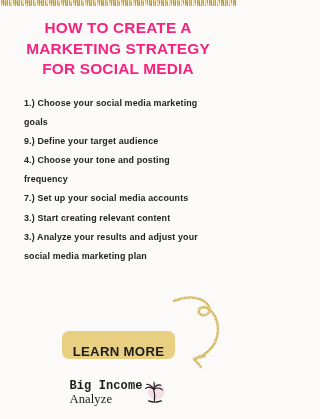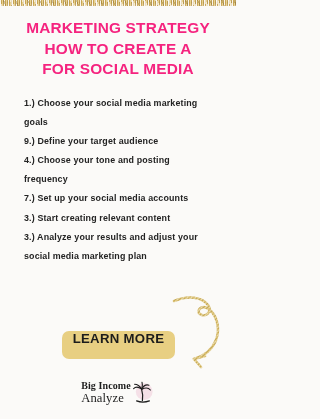--- a/index.html
+++ b/index.html
@@ -64,61 +64,61 @@
   .arrow{
     position:absolute;left:172px;top:292px;width:64px;height:78px;
     pointer-events:none;
   }
 
   
   .cta{
     position:absolute;left:62px;top:331px;width:113px;height:28px;
     background:#e8cf82;
     border-radius:7px;
-    display:flex;align-items:flex-start;justify-content:center;
+    display:flex;align-items:flex-end;justify-content:center;
     color:#1c1c1c;
     font-weight:bold;
     font-size:13.2px;
     letter-spacing:.3px;
     box-sizing:border-box;
   }
 
   
   .logo{
     position:absolute;left:0;top:378px;width:236px;height:30px;
     display:flex;align-items:center;justify-content:center;
   }
   .logo-inner{display:flex;align-items:center;gap:1px;}
   .logo-words{
     display:flex;flex-direction:column;align-items:flex-start;
     line-height:1;color:#1d1d1d;
   }
   .logo-top{
-    font-size:10px;font-weight:bold;letter-spacing:.1px;
-    font-family:Liberation Serif, serif;
+    font-size:12px;font-weight:bold;letter-spacing:.1px;
+    font-family:Liberation Mono, monospace;
     margin-bottom:1px;
   }
   .logo-bottom{
     font-size:12.6px;font-weight:normal;letter-spacing:.1px;
     font-family:"Liberation Serif", serif;
   }
   .logo-mark{
     width:26px;height:26px;position:relative;margin-left:-3px;
   }
 </style>
 </head>
 <body>
 
 <div class="pin">
 
   <div class="glitter-strip"></div>
 
   <div class="title">
+    <div>HOW TO CREATE A</div>
     <div>MARKETING STRATEGY</div>
-    <div>HOW TO CREATE A</div>
     <div>FOR SOCIAL MEDIA</div>
   </div>
 
   <div class="steps">
     <div class="step">1.) Choose your social media marketing goals</div>
     <div class="step">9.) Define your target audience</div>
     <div class="step">4.) Choose your tone and posting frequency</div>
     <div class="step">7.) Set up your social media accounts</div>
     <div class="step">3.) Start creating relevant content</div>
     <div class="step">3.) Analyze your results and adjust your social media marketing plan</div>

